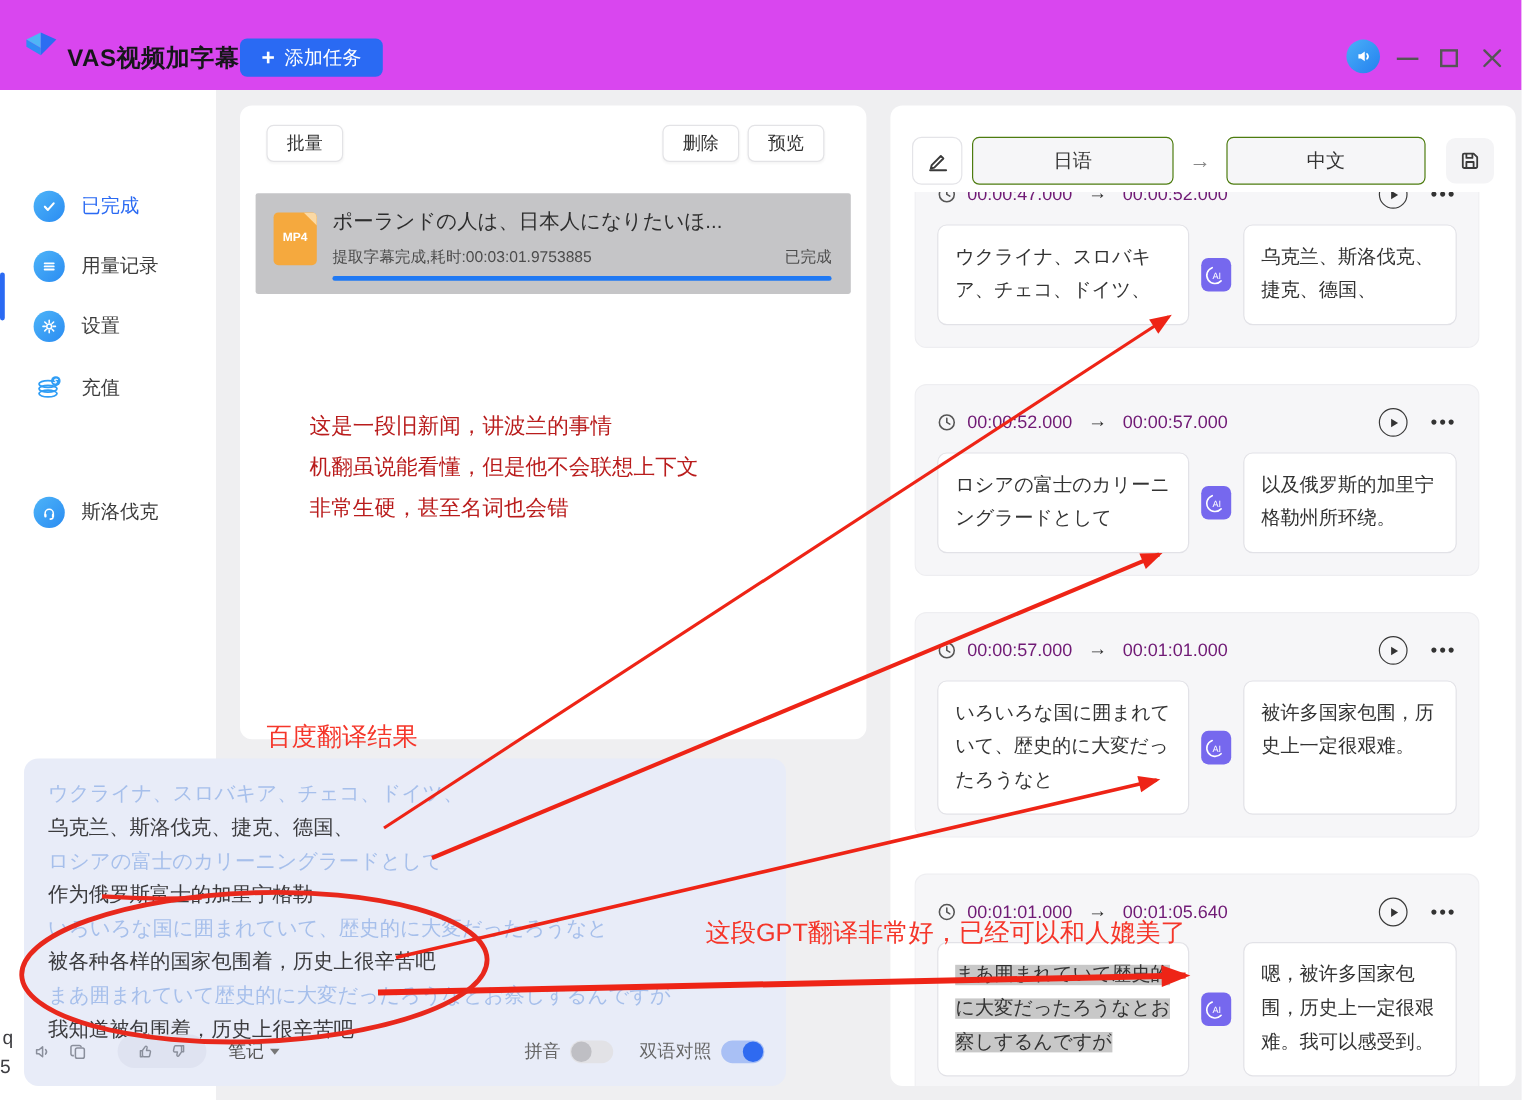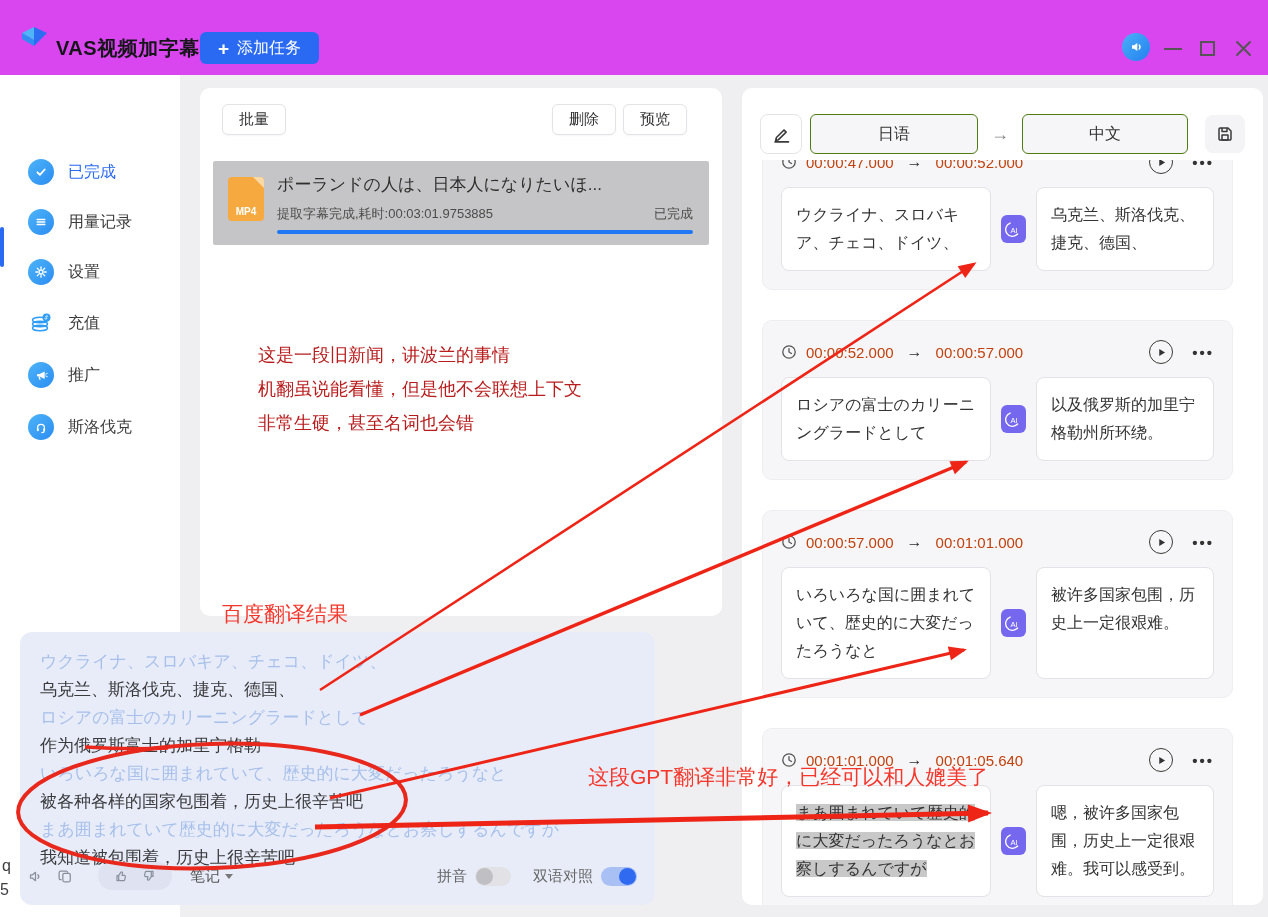--- a/index.html
+++ b/index.html
@@ -35,21 +35,21 @@
   .tasks-panel { position:absolute; left:200px; top:88px; width:522px; height:528px; background:#fff; border-radius:10px; z-index:2; }
   .btn { background:#fff; border:1px solid #e3e3e6; border-radius:6px; font-size:15px; color:#333;
     height:31px; padding:0 16px; cursor:pointer; box-shadow:0 1px 2px rgba(0,0,0,.04); }
   .btn-batch { position:absolute; left:22px; top:16px; }
   .btn-del { position:absolute; left:352px; top:16px; }
   .btn-prev { position:absolute; left:423px; top:16px; }
   .task-card { position:absolute; left:13px; top:73px; width:496px; height:84px; background:#c5c5c7; border-radius:2px;
     display:flex; padding:16px 16px 0 15px; gap:13px; cursor:pointer; }
   .mp4-ico { position:relative; width:36px; height:44px; background:#f5a93e; border-radius:4px; flex:0 0 36px; overflow:hidden; }
   .mp4-ico::after { content:""; position:absolute; right:0; top:0; border-style:solid; border-width:0 11px 11px 0; border-color:transparent #fbd9a4 transparent transparent; }
-  .mp4-label { position:absolute; left:0; right:0; bottom:4px; text-align:center; color:#fff; font-size:10px; font-weight:bold;margin-top:40px; }
+  .mp4-label { position:absolute; left:0; right:0; bottom:17px; text-align:center; color:#fff; font-size:10px; font-weight:bold;margin-top:40px; }
   .task-body { flex:1; position:relative; }
   .task-title { font-size:17px; color:#2e2e2e; margin-top:-4px; white-space:nowrap; overflow:hidden; }
   .task-status-row { display:flex; justify-content:space-between; margin-top:9px; font-size:13px; color:#4c4c4c; }
   .task-progress { margin-top:7px; height:4px; background:#2079f3; border-radius:2px; width:100%; }
   
   .red-note { position:absolute; left:58px; top:250px; color:#b91c1c; font-size:18px; line-height:34px; z-index:2; }
   
   .baidu-label { position:absolute; left:222px; top:600px; color:#f5362a; font-size:21px; z-index:6; }
   .gpt-note { position:absolute; left:588px; top:763px; color:#f5362a; font-size:21px; z-index:6; }
   
@@ -78,21 +78,21 @@
     display:flex; align-items:center; justify-content:center; cursor:pointer; }
   .icon-btn.gray { background:#f4f4f6; border:none; width:40px; height:38px; }
   .lang-btn { width:168px; height:40px; background:#f6f6f8; border:1px solid #4d7c0f; border-radius:6px;
     font-size:16px; color:#333; display:flex; align-items:center; justify-content:center; cursor:pointer; }
   .lang-arrow { width:44px; text-align:center; color:#888; font-size:18px; }
   .sub-list { position:absolute; left:20px; top:72px; width:471px; height:745px; overflow:hidden;
     display:flex; flex-direction:column; gap:30px; }
   .entry { background:#f6f6f8; border:1px solid #eeeef1; border-radius:10px; padding:18px; flex:0 0 auto; }
   .entry.clip { margin-top:-30px; }
   .e-head { display:flex; align-items:center; height:26px; gap:9px; }
-  .e-time { font-size:15px; color:#c2410c; }
+  .e-time { font-size:15px; color:#701a75; }
   .e-arrow { font-size:16px; color:#2c2c2c; margin:0 4px; }
   .e-spacer { flex:1; }
   .play-btn { width:24px; height:24px; border:1.6px solid #3a3a3a; border-radius:50%;
     display:flex; align-items:center; justify-content:center; cursor:pointer; }
   .more-btn { font-size:15px; color:#333; letter-spacing:2px; margin-left:10px; cursor:pointer; font-weight:bold; }
   .e-boxes { display:flex; margin-top:12px; align-items:stretch; }
   .txt-box { background:#fff; border:1px solid #e2e2e7; border-radius:8px; padding:13px 14px;
     font-size:16px; line-height:28px; color:#333; }
   .txt-box.src { width:210px; flex:0 0 210px; }
   .txt-box.tgt { flex:1; }
@@ -169,30 +169,20 @@
         <ellipse cx="11" cy="17" rx="7.5" ry="2.8"></ellipse>
         <ellipse cx="11" cy="13" rx="7.5" ry="2.8"></ellipse>
         <ellipse cx="11" cy="9" rx="7.5" ry="2.8"></ellipse>
         <circle cx="17.5" cy="6.5" r="4" fill="#2f9df5" stroke="none"></circle>
         <path d="M18.8 5.2c-1.5-.9-3 .4-1.6 1.3 1.5.9.2 2.2-1.4 1.3" stroke="#fff" stroke-width="1" fill="none" stroke-linecap="round"></path>
       </svg>
       </span>
     <span class="side-label">充值</span>
   </div>
 
-  <div class="side-item" style="top:280px">
-    <span class="s-ico">
-      <svg width="14" height="14" viewBox="0 0 14 14">
-        <path d="M10.7 3.6L5.6 6H4.2a1.3 1.3 0 000 2.6h1.4l5.1 2.4z" fill="#fff"></path>
-        <path d="M11.8 6.1l1.4-.7M11.8 8l1.4.6" stroke="#fff" stroke-width="1" stroke-linecap="round"></path>
-        <path d="M5.2 9l.7 2.4" stroke="#fff" stroke-width="1.3" stroke-linecap="round"></path>
-      </svg>
-      </span>
-    <span class="side-label">推广</span>
-  </div>
 
   <div class="side-item" style="top:332px">
     <span class="s-ico">
       <svg width="14" height="14" viewBox="0 0 14 14" fill="none" stroke="#fff" stroke-width="1.3" stroke-linecap="round">
         <path d="M3.6 9.3V7.8a3.4 3.4 0 016.8 0v1.5"></path>
         <rect x="2.9" y="8.2" width="1.9" height="3.1" rx=".95" fill="#fff" stroke="none"></rect>
         <rect x="9.2" y="8.2" width="1.9" height="3.1" rx=".95" fill="#fff" stroke="none"></rect>
         <path d="M10.1 11.3c0 .9-1.1 1.3-2.3 1.3"></path>
       </svg>
       </span>

